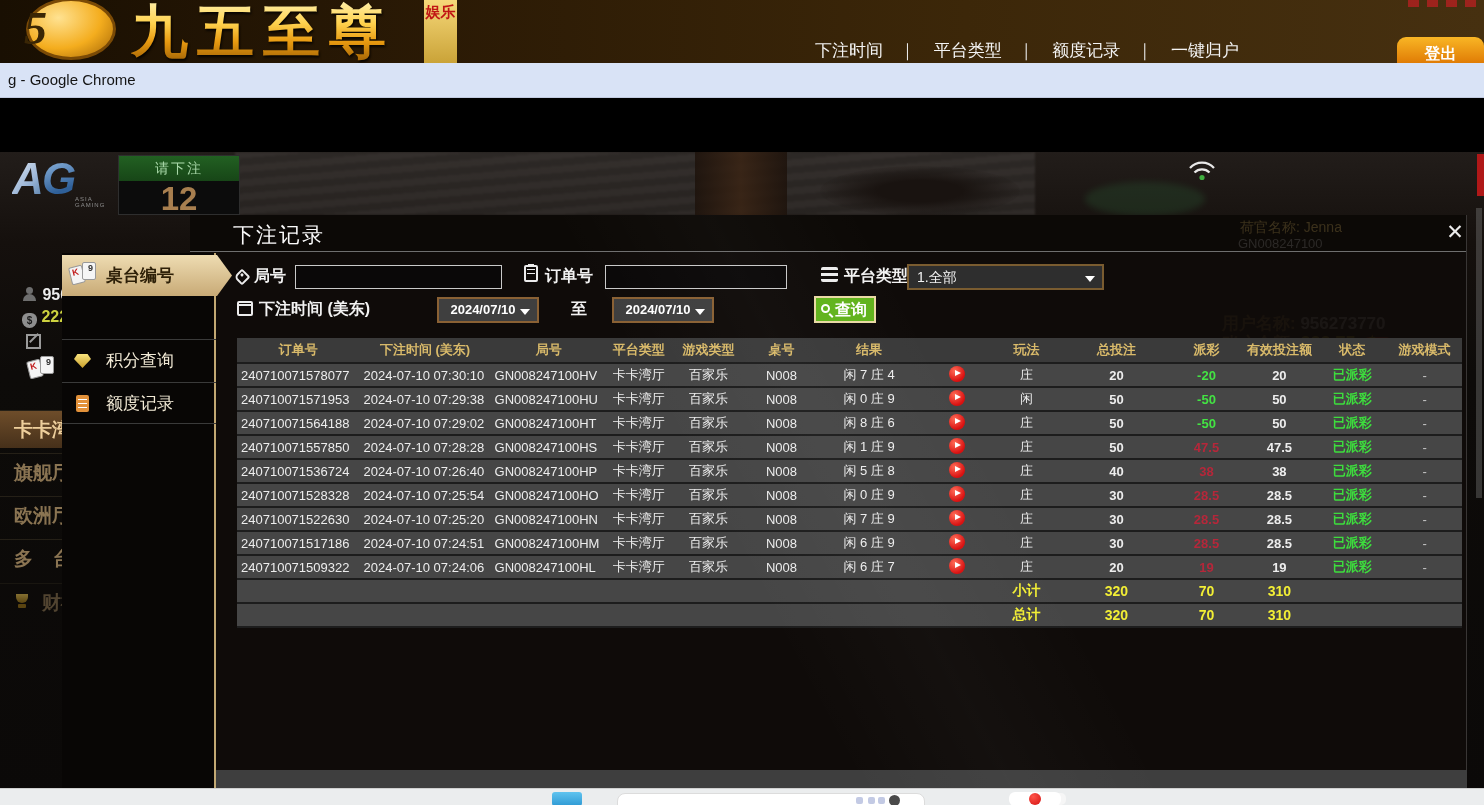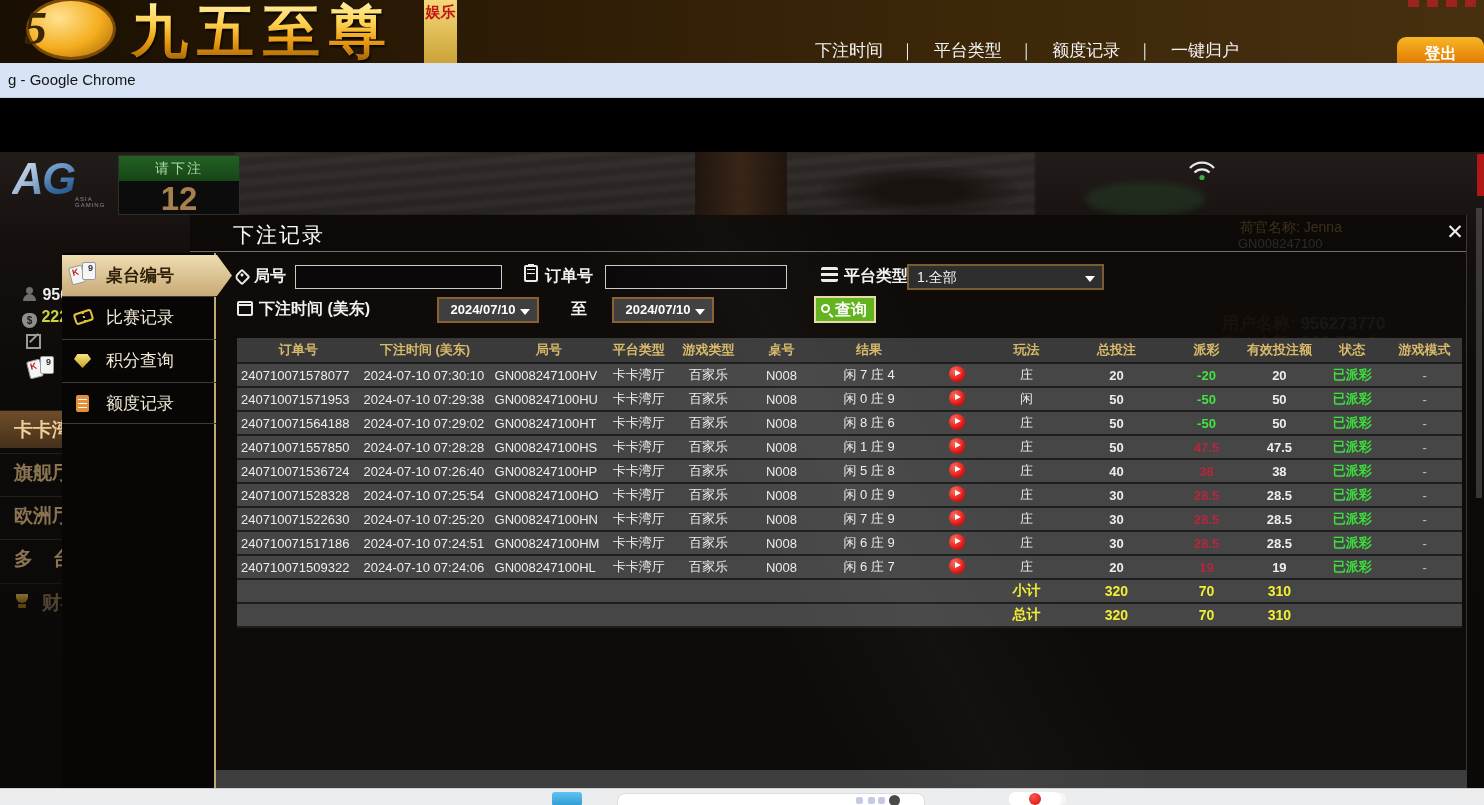--- a/index.html
+++ b/index.html
@@ -295,24 +295,20 @@
       <div class="dlg-close">✕</div>
     </div>
 
     <div class="dlg-menu">
       <div class="menu-tab">
         <span class="icon-cards" style="left:8px;top:7px;">
             <i>K</i>
             <i>9</i>
           </span>
         <span>桌台编号</span>
-      </div>
-      <div class="menu-item mi-1">
-        <span class="icon-ticket"></span>
-        <span>比赛记录</span>
       </div>
       <div class="menu-item mi-2">
         <span class="icon-gem"></span>
         <span>积分查询</span>
       </div>
       <div class="menu-item mi-3">
         <span class="icon-doc"></span>
         <span>额度记录</span>
       </div>
     </div>

